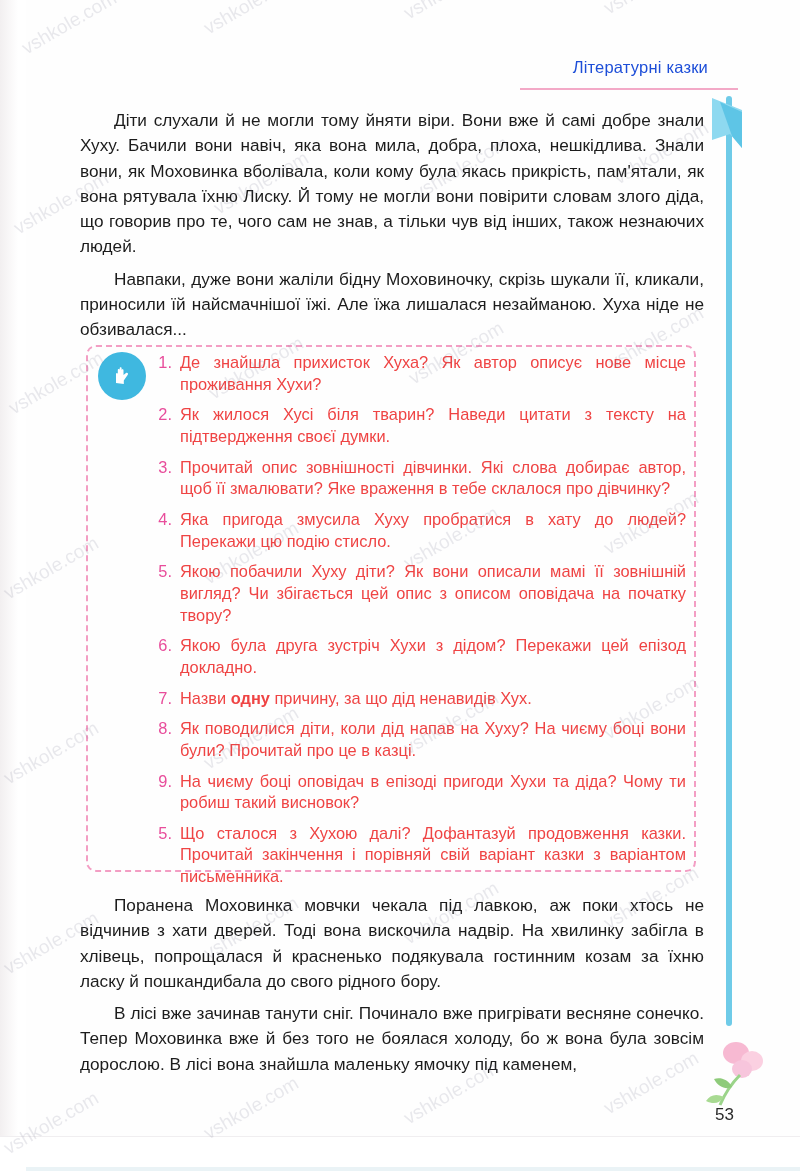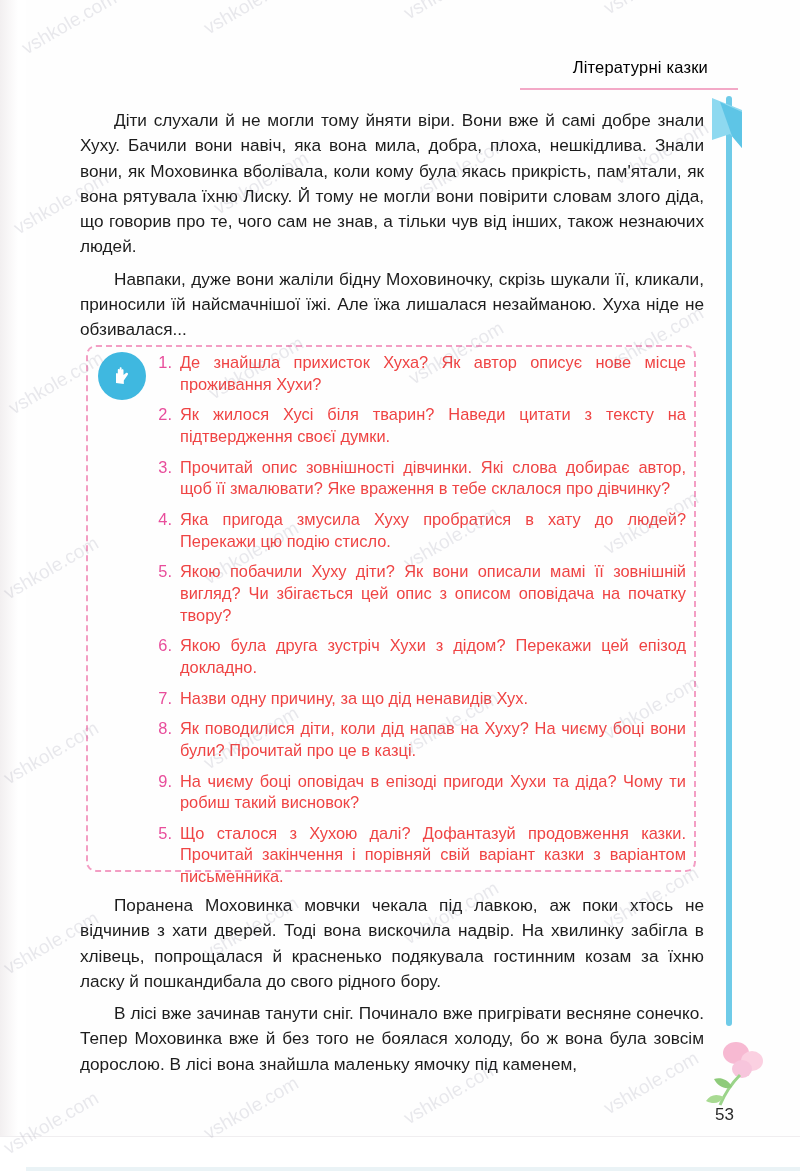--- a/index.html
+++ b/index.html
@@ -56,21 +56,21 @@
   .ribbon-flag {
     position: absolute;
     right: 56px; top: 96px;
     width: 34px; height: 52px;
   }
   
   .header-title {
     position: absolute;
     right: 92px; top: 58px;
     font-size: 16.5px;
-    color: #000000;
+    color: #1d4ed8;
     letter-spacing: .2px;
     white-space: nowrap;
   }
   .header-rule {
     position: absolute;
     left: 520px; top: 88px;
     width: 218px; height: 2px;
     background: #f3a9c7;
   }
 
@@ -131,21 +131,21 @@
     margin-right: 8px;
     font-family: "Liberation Sans", sans-serif;
   }
   .qtext {
     color: #ef4444;
     font-size: 16.4px;
     line-height: 1.32;
     text-align: justify;
     flex: 1;
   }
-  .qtext b { font-weight: normal; }
+  .qtext b { font-weight: bold; }
 
   
   .content-bottom {
     position: absolute;
     left: 72px; top: 893px;
     width: 632px;
   }
 
   
   .folio {

